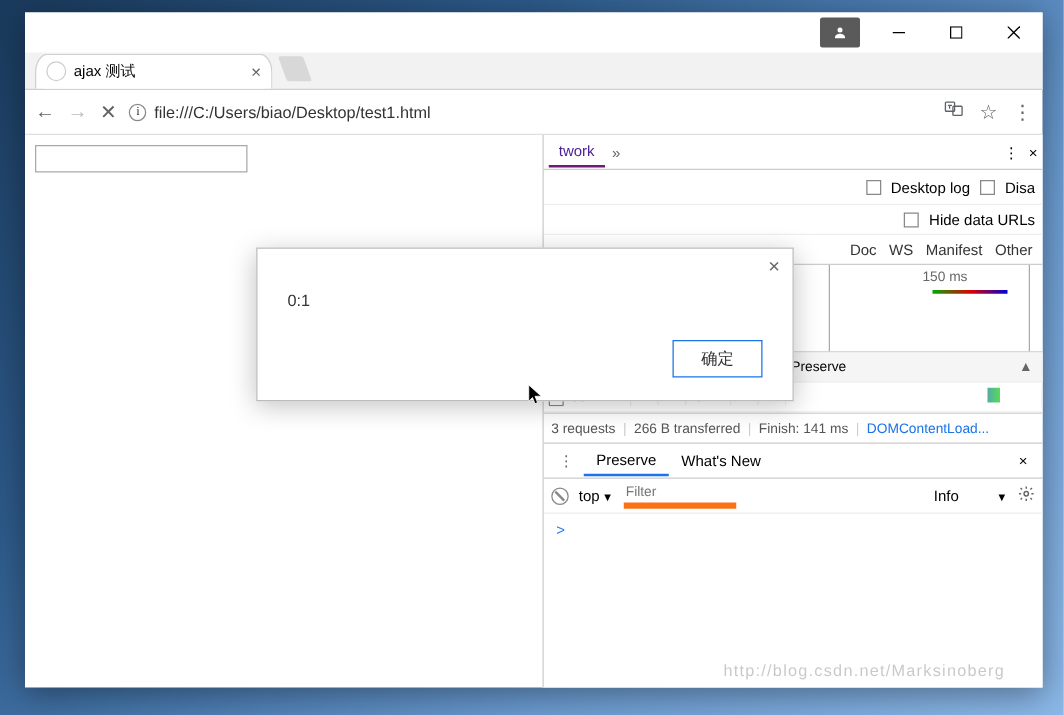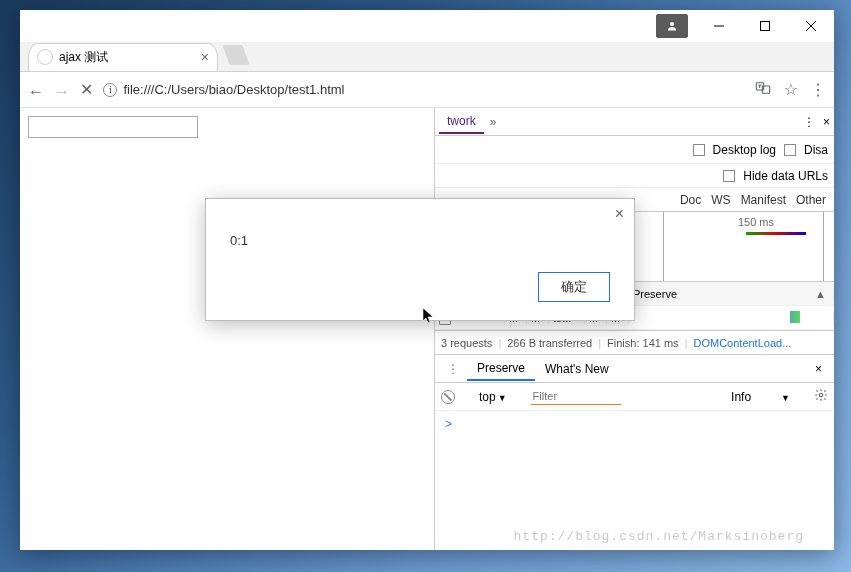--- a/index.html
+++ b/index.html
@@ -43,36 +43,36 @@
   .dt-gridhead .sort { position:absolute; right:8px; color:#666; }
   .wf-bar { display:inline-block; width:10px; height:12px; background:linear-gradient(90deg,#5aa,#5d5); margin-left:80%; }
   .doc-icon { display:inline-block; width:12px; height:14px; border:1px solid #888; border-radius:1px; margin-right:3px; vertical-align:middle; }
   .dt-status { height:24px; display:flex; align-items:center; padding:0 6px; gap:6px; font-size:11px; color:#555; border-bottom:1px solid #ccc; }
   .dt-status .lnk { color:#1a73e8; }
   .drawer-tabs { height:28px; display:flex; align-items:center; border-bottom:1px solid #ccc; padding:0 4px; }
   .drawer-tabs .dots { padding:0 8px; color:#666; }
   .drawer-tabs .dtab { padding:4px 10px; font-size:12px; cursor:pointer; }
   .drawer-tabs .dtab.active { border-bottom:2px solid #1a73e8; }
   .drawer-tabs .dclose { margin-left:auto; padding:0 8px; cursor:pointer; }
-  .console-bar { height:28px; display:flex; align-items:center; padding:0 6px; gap:24px; border-bottom:1px solid #eee; }
+  .console-bar { height:28px; display:flex; align-items:center; padding:0 6px; gap:8px; border-bottom:1px solid #eee; }
   .console-bar .ban { width:14px; height:14px; border:1.5px solid #888; border-radius:50%; position:relative; }
   .console-bar .ban::after { content:""; position:absolute; left:1px; top:5px; width:10px; height:1.5px; background:#888; transform:rotate(45deg); }
   .console-bar select, .console-bar input { font-size:11px; border:none; background:transparent; }
-  .console-bar input { border-bottom:1px solid #f97316; width:90px; padding:2px; color:#888; }
+  .console-bar input { border-bottom:5px solid #f97316; width:90px; padding:2px; color:#888; }
   .console-bar .gear { margin-left:auto; }
   .console-body { flex:1; padding:6px 10px; color:#367cf1; font-family:Consolas,monospace; font-size:12px; }
   
   .dialog { position:absolute; left:185px; top:90px; width:430px; background:#fff; border:1px solid #bbb; box-shadow:0 4px 20px rgba(0,0,0,.25); padding:20px 24px 18px; z-index:50; }
   .dialog-title { font-size:14px; color:#333; margin-bottom:16px; }
   .dialog-msg { font-size:13px; color:#333; margin-bottom:24px;margin-top:14px; }
   .dialog-btns { display:flex; justify-content:flex-end; }
   .dialog-ok { border:1px solid #1a73e8; background:#fff; color:#333; font-size:13px; padding:5px 22px; cursor:pointer; position:relative; }
   .dialog-x { position:absolute; right:10px; top:6px; font-size:16px; color:#666; cursor:pointer; }
   .cursor { position:absolute; left:216px; top:108px; font-size:14px; pointer-events:none; z-index:60; }
-  .watermark { position:absolute; right:30px; bottom:6px; font-size:13px; color:rgba(100,100,100,.35); font-family:Liberation Mono, monospace; letter-spacing:1px;margin-left:48px; }
+  .watermark { position:absolute; right:30px; bottom:6px; font-size:13px; color:rgba(100,100,100,.35); font-family:Liberation Sans, sans-serif; letter-spacing:1px;margin-left:48px; }
   .sep { color:#ccc; }
   .tri { font-size:9px; padding-left:2px; }
 </style>
 </head>
 <body>
 
 <div class="window">
 
   <div class="titlebar">
     <div class="titlebar-btn user">

